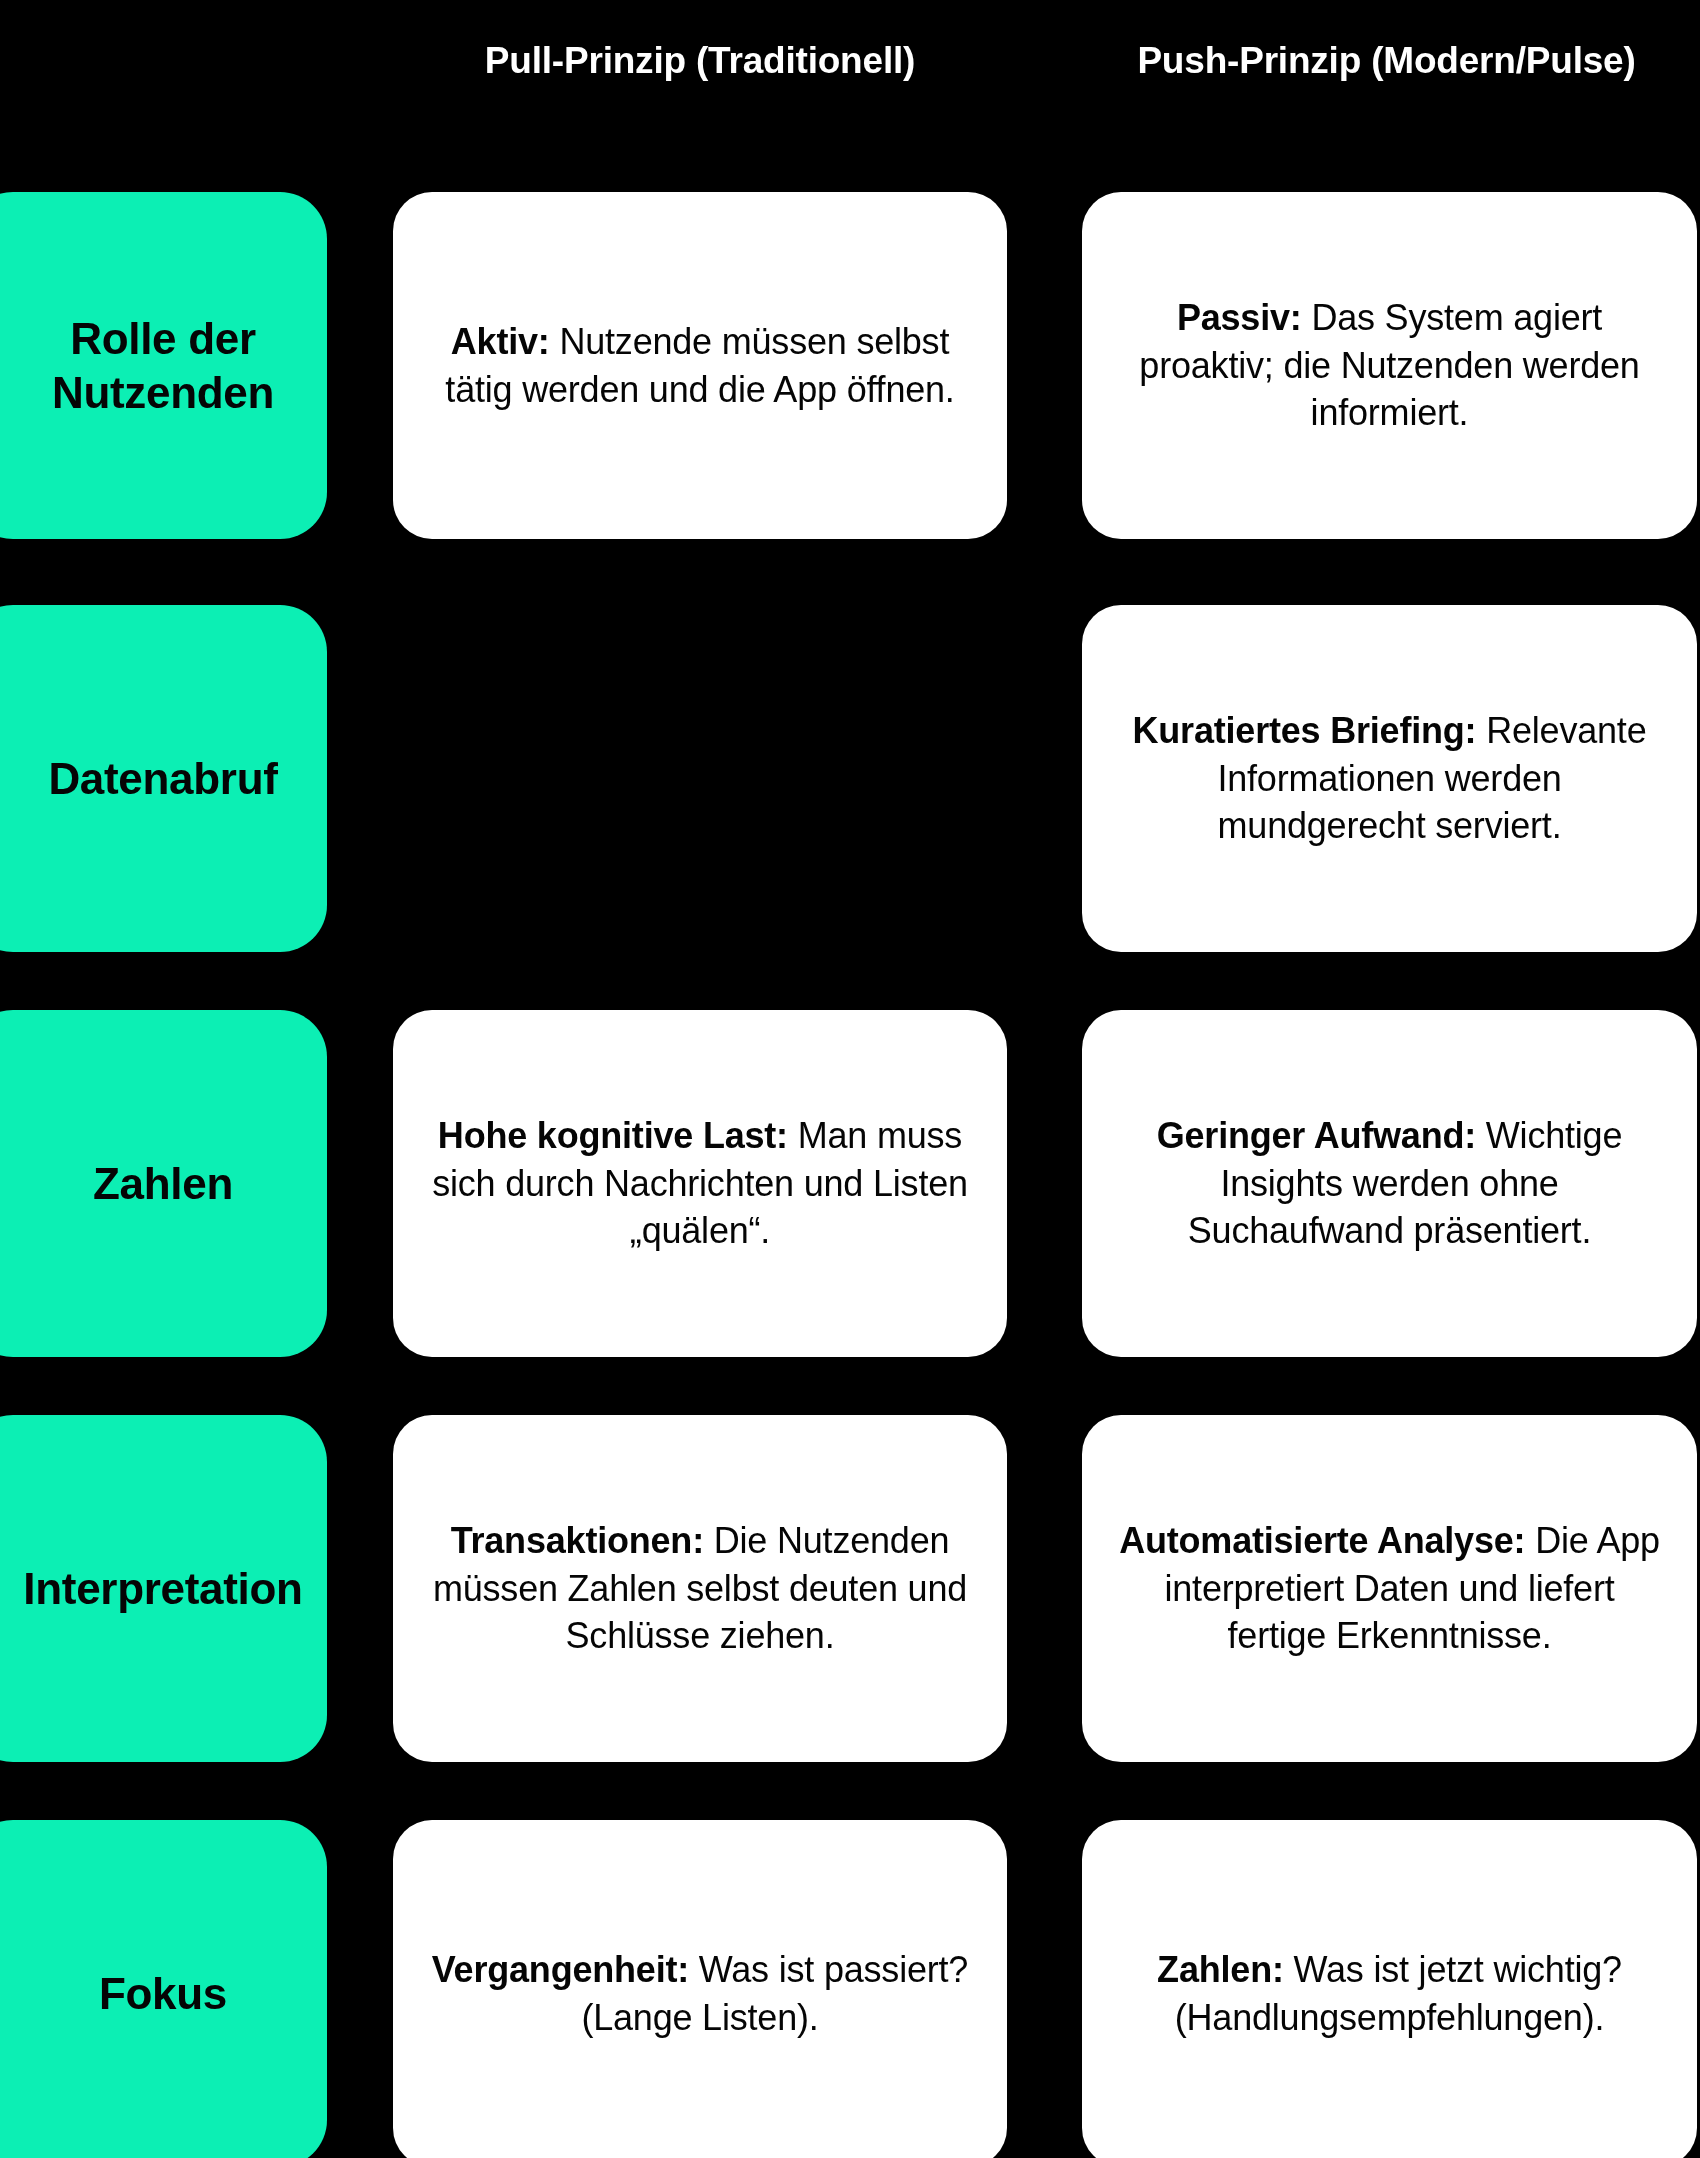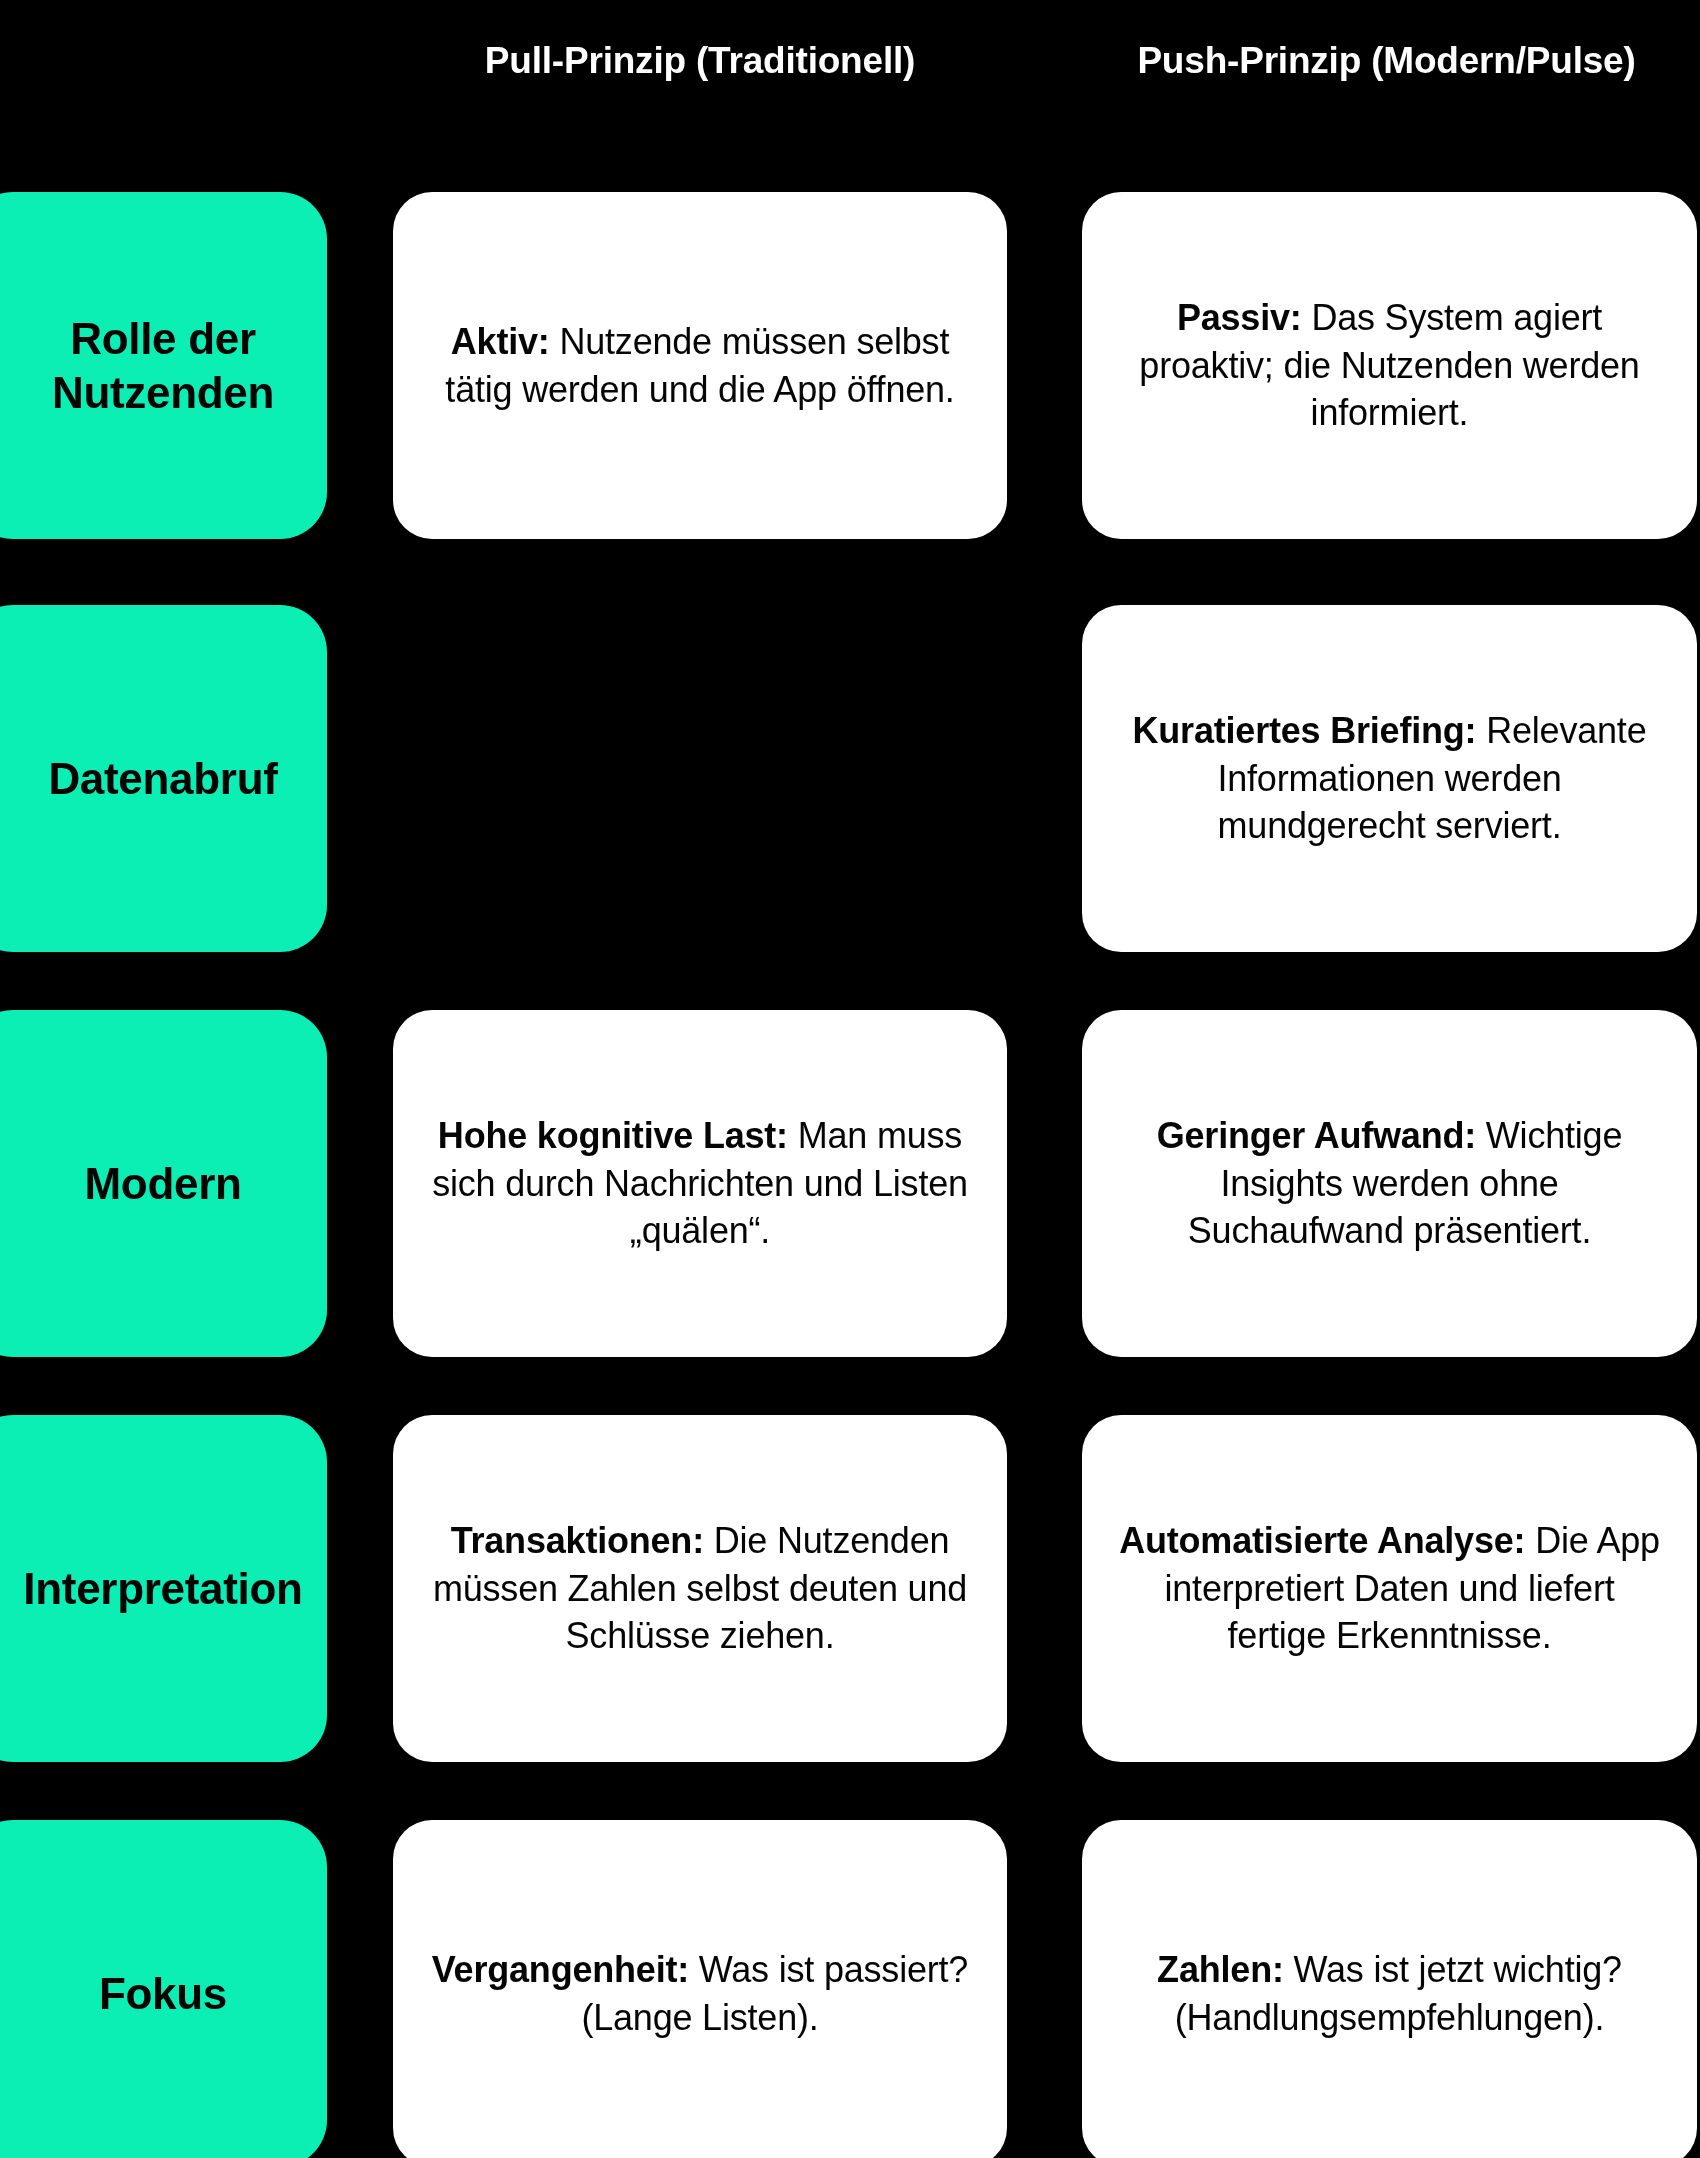--- a/index.html
+++ b/index.html
@@ -145,21 +145,21 @@
     </div>
     <div class="content-card col-push">
       <div class="body-text">
         <b>Kuratiertes Briefing:</b><span> Relevante Informationen werden mundgerecht serviert.</span>
       </div>
     </div>
   </div>
 
   <div class="row r3">
     <div class="label-card">
-      <div class="label-text">Modern</div>
+      <div class="label-text">Zahlen</div>
     </div>
     <div class="content-card col-pull">
       <div class="body-text">
         <b>Hohe kognitive Last:</b><span> Man muss sich durch Nachrichten und Listen „quälen“.</span>
       </div>
     </div>
     <div class="content-card col-push">
       <div class="body-text">
         <b>Geringer Aufwand:</b><span> Wichtige Insights werden ohne Suchaufwand präsentiert.</span>
       </div>

